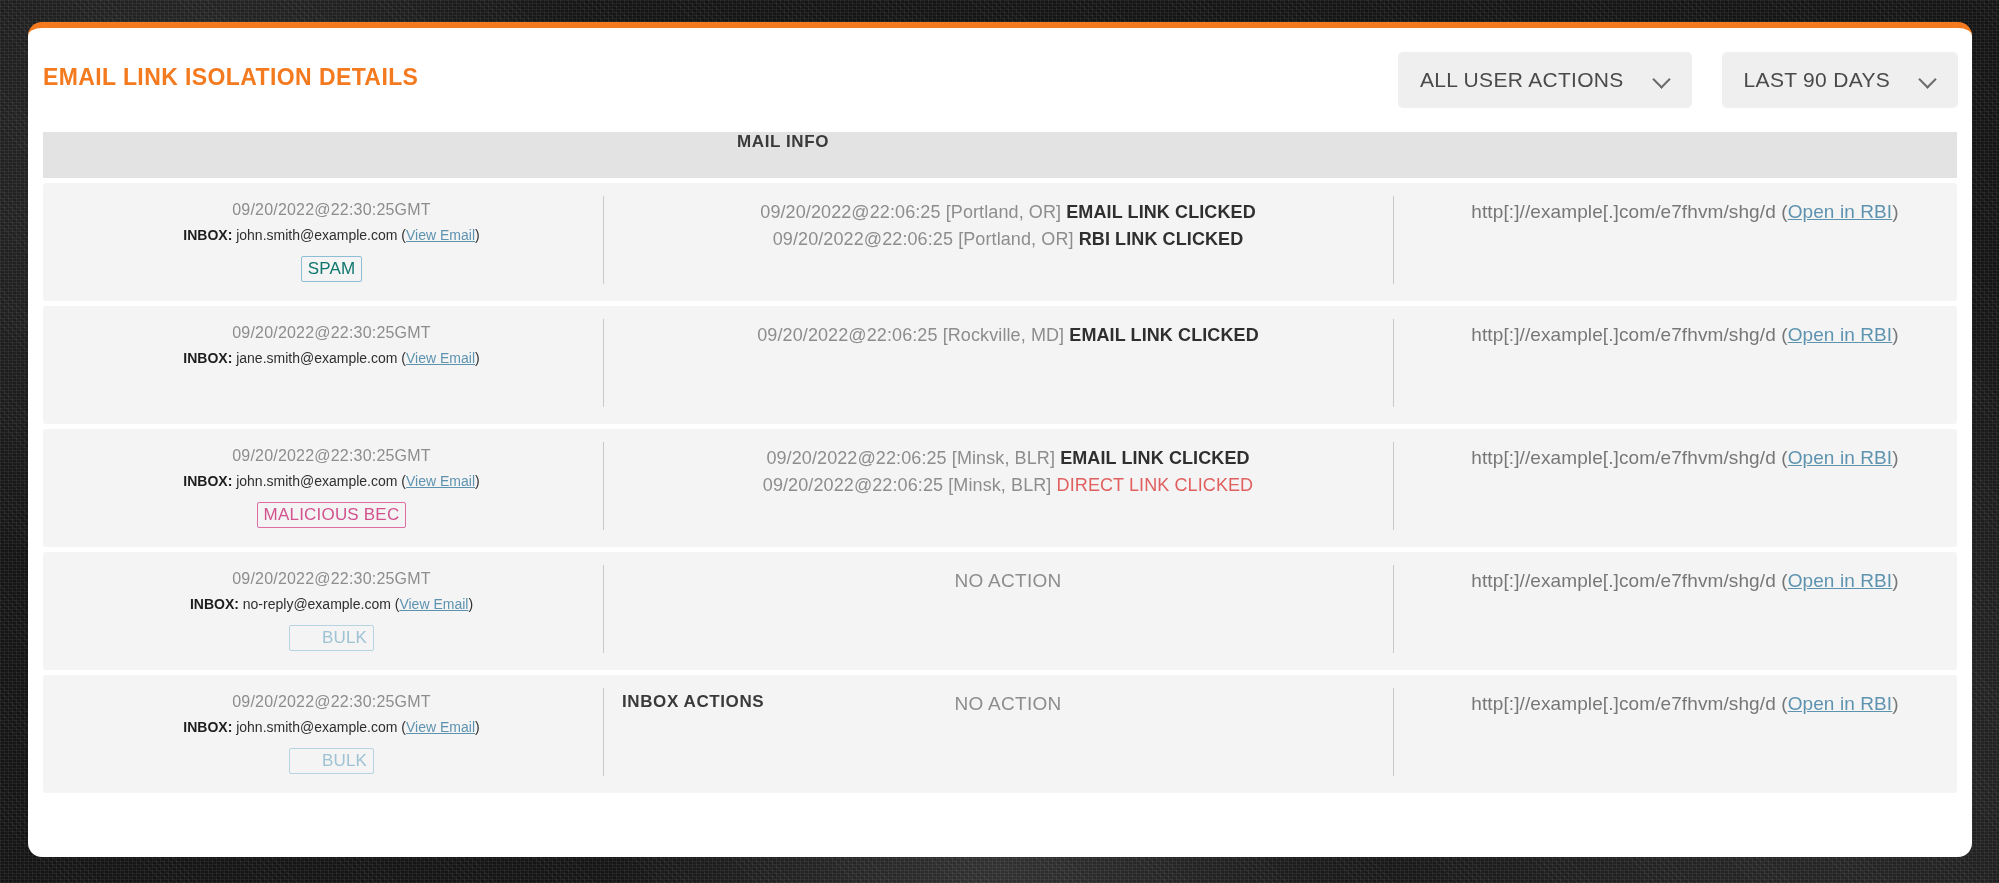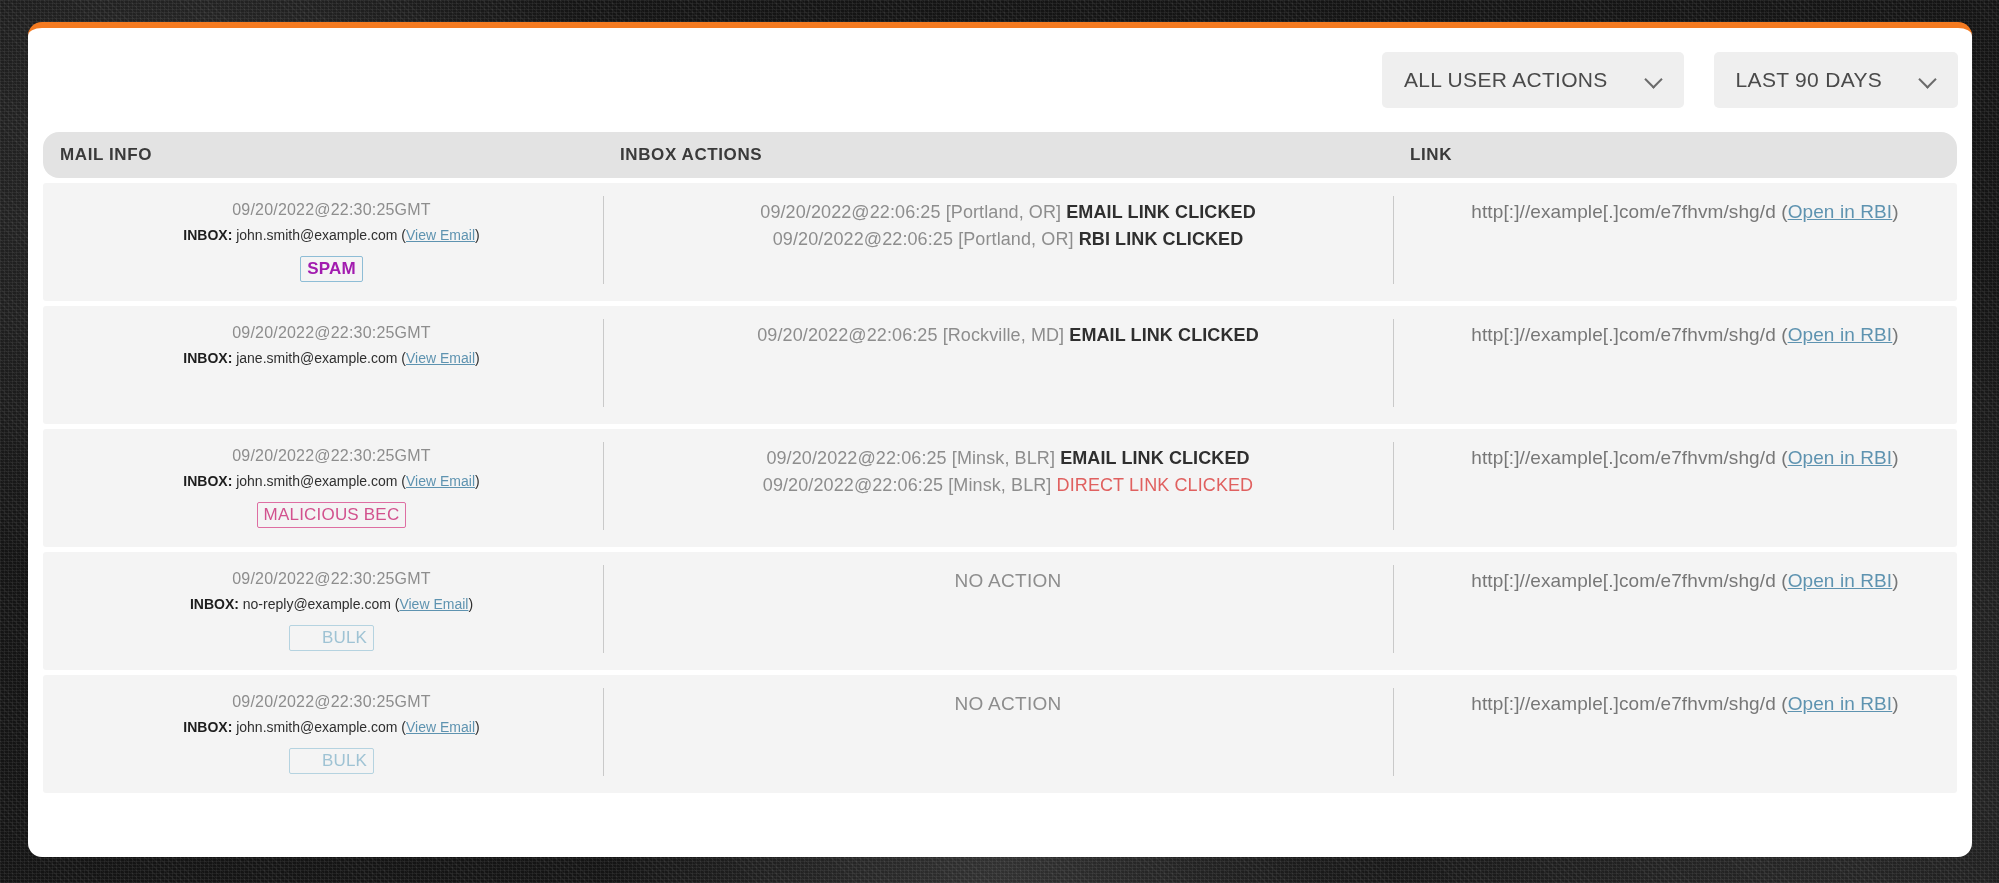--- a/index.html
+++ b/index.html
@@ -71,21 +71,21 @@
   .dropdown {
     background: #efefef;
     border: none;
     border-radius: 5px;
     height: 56px;
     min-width: 219px;
     padding: 0 22px;
     display: flex;
     align-items: center;
     justify-content: space-between;
-    gap: 38px;
+    gap: 30px;
     cursor: pointer;
   }
   .dropdown-label {
     font-size: 21px;
     color: #4a4a4a;
     letter-spacing: .3px;
     white-space: nowrap;
   }
   .chev {
     width: 16px; height: 16px;
@@ -107,23 +107,24 @@
   .table {
     position: absolute;
     left: 15px;
     top: 104px;
     width: 1914px;
   }
 
   .t-head {
     display: flex;
     background: #e3e3e3;
-    border-radius: 16px;
+    border-radius: 0;
     height: 46px;
     align-items: center;
+    flex-direction: column;
   }
   .t-head .th {
     font-size: 17px;
     font-weight: 700;
     color: #3a3a3a;
     letter-spacing: .6px;
   }
 
   .col-mail   { width: 560px; flex: 0 0 560px; padding-left: 17px; }
   .col-action { width: 790px; flex: 0 0 790px; padding-left: 17px; }
@@ -180,21 +181,21 @@
   .badge {
     display: inline-block;
     margin-top: 7px;
     padding: 1px 6px 2px 6px;
     font-size: 17px;
     line-height: 21px;
     letter-spacing: .2px;
     border-radius: 2px;
     background: transparent;
   }
-  .badge-spam      { color: #a21caf; border: 1.5px solid #8ebdd6; font-weight: bold; }
+  .badge-spam      { color: #0f766e; border: 1.5px solid #8ebdd6; }
   .badge-bulk      { color: #9fc3d4; border: 1.5px solid #b5d3e0; padding-left: 32px; }
   .badge-malicious { color: #d2528e; border: 1.5px solid #de6ea2; }
 
   
   .action-line {
     font-size: 18px;
     line-height: 27px;
     color: #8d8d8d;
     letter-spacing: .1px;
     white-space: nowrap;
@@ -221,20 +222,21 @@
   }
 </style>
 </head>
 <body>
 
 <div class="backdrop"></div>
 
 <div class="card">
 
   <div class="card-head">
+    <div class="panel-title">EMAIL LINK ISOLATION DETAILS</div>
 
     <div class="filters">
       <div class="dropdown">
         <span class="dropdown-label">ALL USER ACTIONS</span>
         <span class="chev"></span>
       </div>
       <div class="dropdown">
         <span class="dropdown-label">LAST 90 DAYS</span>
         <span class="chev"></span>
       </div>

